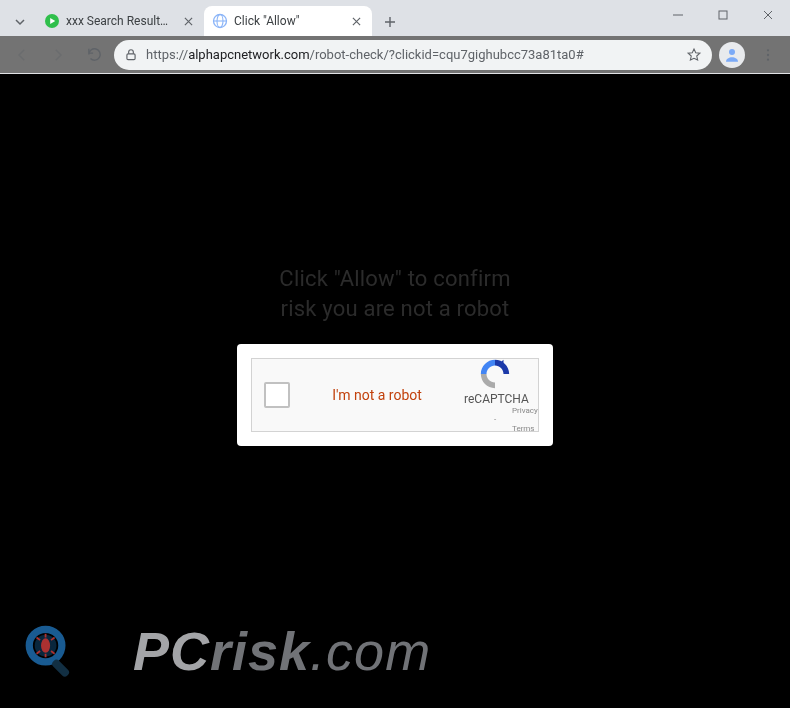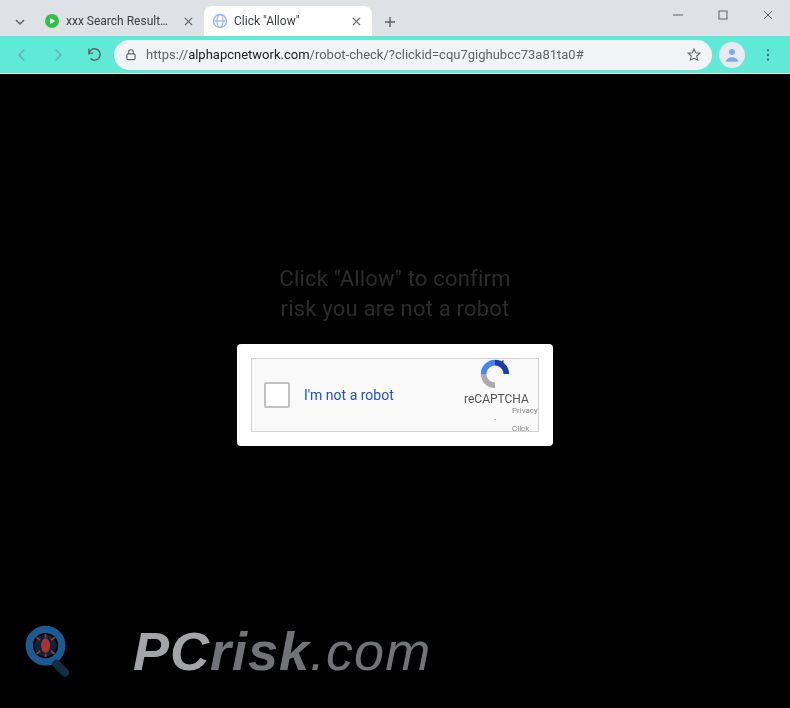--- a/index.html
+++ b/index.html
@@ -16,39 +16,39 @@
     .tab.active { background:#ffffff; }
     .tab .favicon { width:16px; height:16px; border-radius:50%; display:flex; align-items:center; justify-content:center; flex:0 0 16px; }
     .tab .title { flex:1; white-space:nowrap; overflow:hidden; text-overflow:ellipsis; }
     .tab .close { width:16px; height:16px; display:flex; align-items:center; justify-content:center; color:#5f6368; border-radius:50%; }
     .new-tab { width:28px; height:28px; display:flex; align-items:center; justify-content:center; color:#5f6368; margin-left:4px; border-radius:50%; }
 
     .win-controls { position:absolute; top:0; right:0; display:flex; }
     .win-btn { width:45px; height:30px; display:flex; align-items:center; justify-content:center; color:#5f6368; }
 
     
-    .toolbar { background:#5eead4; height:38px; display:flex; align-items:center; padding:0 6px; gap:4px; border-bottom:1px solid #e1e3e6; }
+    .toolbar { background:#737373; height:38px; display:flex; align-items:center; padding:0 6px; gap:4px; border-bottom:1px solid #e1e3e6; }
     .tbtn { width:32px; height:32px; display:flex; align-items:center; justify-content:center; color:#5f6368; border-radius:16px; }
     .tbtn.disabled { opacity:.4; }
     .omnibox { flex:1; height:30px; background:#f1f3f4; border-radius:15px; display:flex; align-items:center; padding:0 10px; gap:8px; color:#202124; font-size:13px; }
     .omnibox .lock { color:#5f6368; display:flex; }
     .omnibox .url { flex:1; white-space:nowrap; overflow:hidden; color:#5f6368; }
     .omnibox .url .host { color:#202124; }
     .omnibox .star { color:#5f6368; display:flex; }
     .avatar { width:26px; height:26px; border-radius:50%; background:#e8eaed; display:flex; align-items:center; justify-content:center; }
 
     
     .viewport { position:relative; width:100%; height:calc(708px - 36px - 38px); background:#000; overflow:hidden; }
 
     .center-text { position:absolute; top:190px; left:0; right:0; text-align:center; color:#2b2b2b; font-size:22px; line-height:1.35; font-weight:400; letter-spacing:.2px; }
 
     .captcha-card { position:absolute; top:270px; left:50%; transform:translateX(-50%); width:316px; background:#fff; border-radius:4px; box-shadow:0 4px 20px rgba(0,0,0,.35); padding:14px; }
     .captcha-inner { border:1px solid #d3d3d3; background:#f9f9f9; height:74px; display:flex; align-items:center; padding:0 12px; gap:14px; }
     .cbox { width:26px; height:26px; border:2px solid #c1c1c1; border-radius:2px; background:#fff; flex:0 0 26px; }
-    .clabel { flex:1; font-size:14px; color:#1d4ed8; }
+    .clabel { flex:1; font-size:14px; color:#c2410c;text-align:center; }
     .rlogo { width:62px; text-align:center; }
     .rlogo .mark { width:34px; height:34px; margin:0 auto 2px; }
     .rlogo .brand { font-size:12px; color:#555; line-height:1.1; }
     .rlogo .links { font-size:8px; color:#888; }
     .rlogo .links a { color:#888; text-decoration:none;padding-left:48px; }
 
     
     .watermark { position:absolute; left:22px; bottom:26px; display:flex; align-items:center; gap:12px; opacity:.82; }
     .wm-icon { width:58px; height:58px; }
     .wm-text { font-size:54px; font-weight:700; letter-spacing:1px; font-family: Arial, sans-serif; font-style:italic;margin-left:41px; }
@@ -191,21 +191,21 @@
         <div class="mark">
           <svg width="34" height="34" viewBox="0 0 48 48">
             <path d="M44 24c0-11-9-20-20-20v8c6.6 0 12 5.4 12 12h8z" fill="#1c3aa9"></path>
             <path d="M24 4C13 4 4 13 4 24h8c0-6.6 5.4-12 12-12V4z" fill="#4285f4"></path>
             <path d="M4 24c0 11 9 20 20 20v-8c-6.6 0-12-5.4-12-12H4z" fill="#ababab"></path>
             <path d="M30 9l6-5v12l-6-7z" fill="#1c3aa9"></path>
           </svg>
         </div>
         <div class="brand">reCAPTCHA</div>
         <div class="links">
-          <a>Privacy</a><span> - </span><a>Click</a>
+          <a>Privacy</a><span> - </span><a>Terms</a>
         </div>
       </div>
     </div>
   </div>
 
   <div class="watermark">
     <div class="wm-icon">
       <svg width="58" height="58" viewBox="0 0 64 64">
         <circle cx="26" cy="26" r="18" fill="none" stroke="#1f6fb2" stroke-width="8"></circle>
         <circle cx="26" cy="26" r="12" fill="#0b2f4a"></circle>

